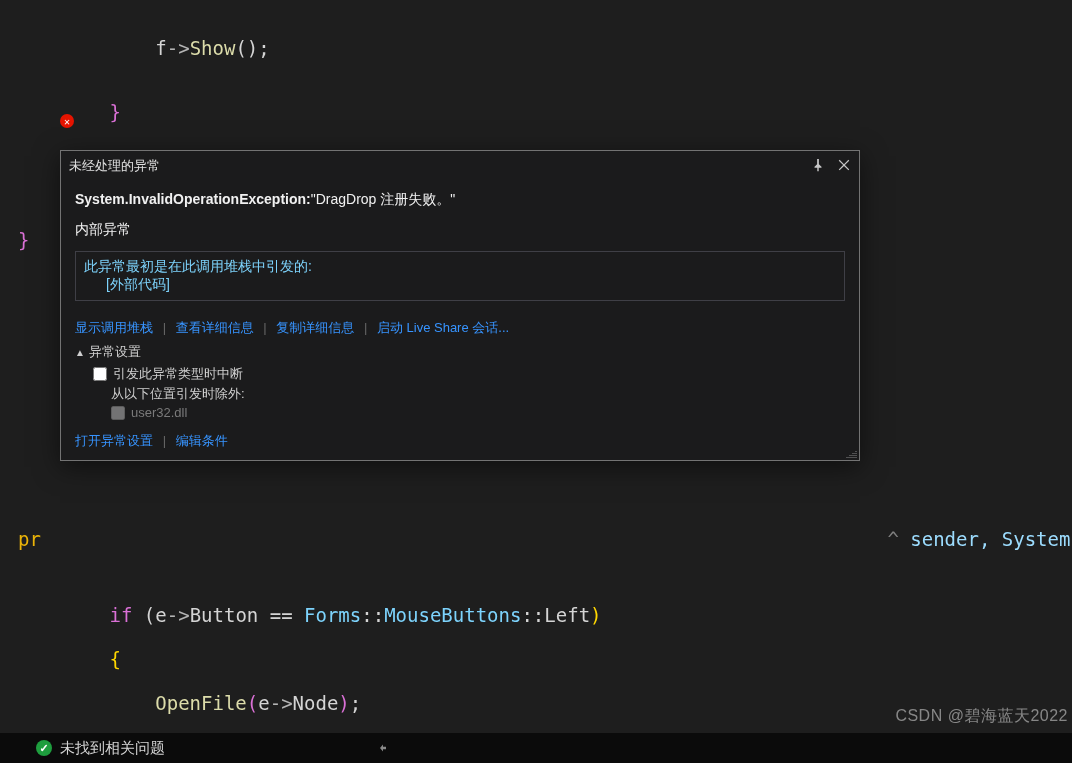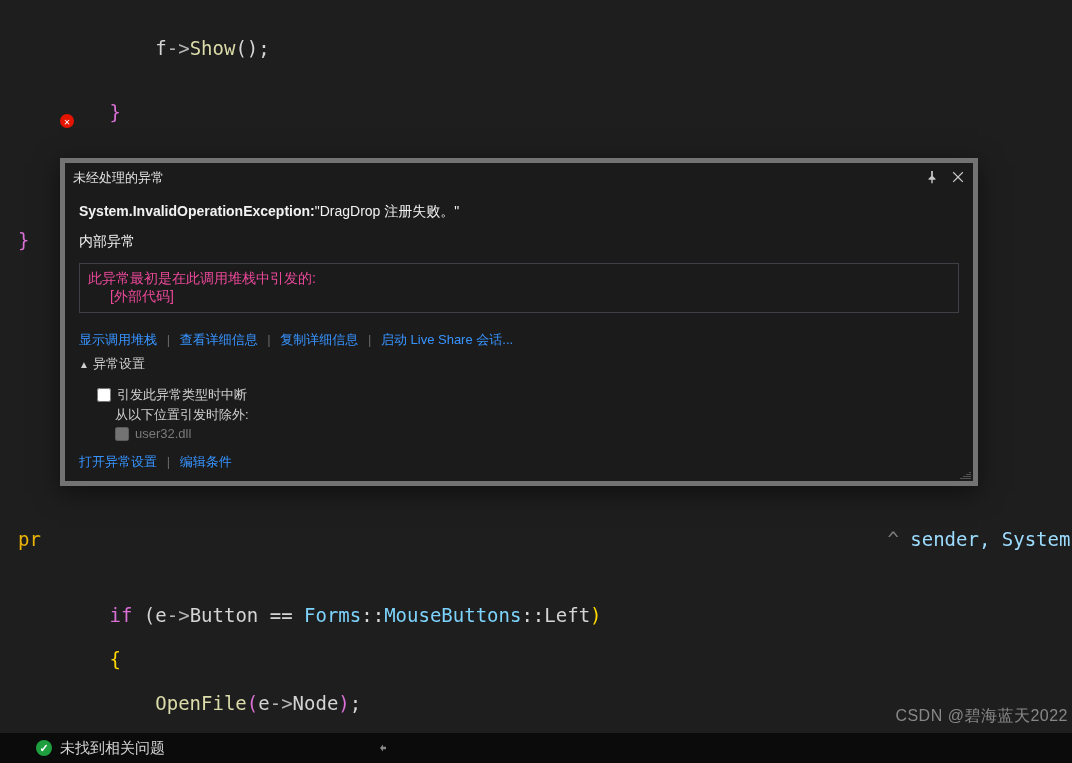--- a/index.html
+++ b/index.html
@@ -42,24 +42,24 @@
     align-items: center;
     justify-content: center;
     font-size: 10px;
     color: #fff;
     font-weight: bold;
   }
 
   .exception-popup {
     position: absolute;
     left: 60px;
-    top: 158px;
-    width: 918px;
+    top: 150px;
+    width: 800px;
     background: #1B1B1C;
-    border: 5px solid #737373;
+    border: 1px solid #737373;
     box-shadow: 0 6px 24px rgba(0,0,0,0.5);
     font-family: 'Microsoft YaHei', sans-serif;
     font-size: 13px;
     color: #f1f1f1;
   }
   .popup-header {
     display: flex;
     align-items: center;
     padding: 6px 8px;
     font-size: 13px;
@@ -84,39 +84,39 @@
     transform: rotate(0.5deg);
   }
   .u1 { left: 0px;   top: 38px; width: 290px; }
   .u2 { left: 630px; top: 18px; width: 150px; transform: rotate(-3deg); }
 
   .stack-box {
     border: 1px solid #3f3f46;
     margin: 8px 0 0 0;
     padding: 6px 8px;
     font-size: 14px;
-    color: #ec4899;
+    color: #7dd3fc;
     background: #1B1B1C;
   }
   .stack-box .indent { padding-left: 22px; }
 
   .link-row { margin: 18px 0 6px 0; font-size: 13px; }
   .link-row a { color: #3794ff; cursor: pointer; text-decoration: none; }
   .link-sep { color: #666; margin: 0 6px; }
 
   .settings {
     margin-top: 4px;
     font-size: 13px;
   }
   .settings-header {
     display: flex; align-items: center; gap: 4px;
     color: #d0d0d0; cursor: pointer;
   }
   .settings-header .tri { font-size: 10px; }
-  .settings-body { padding-left: 18px; margin-top: 13px; }
+  .settings-body { padding-left: 18px; margin-top: 4px; }
   .chk-row { display: flex; align-items: center; gap: 6px; color: #d0d0d0; margin-bottom: 2px; }
   .chk-row.disabled { color: #7a7a7a; align-items: flex-end; }
   .chk-row .indent { padding-left: 18px; display: inline-block; }
   input[type=checkbox] {
     width: 14px; height: 14px;
     accent-color: #555;
     background: #252526;
   }
   input[type=checkbox]:disabled { opacity: 0.6; }
 

